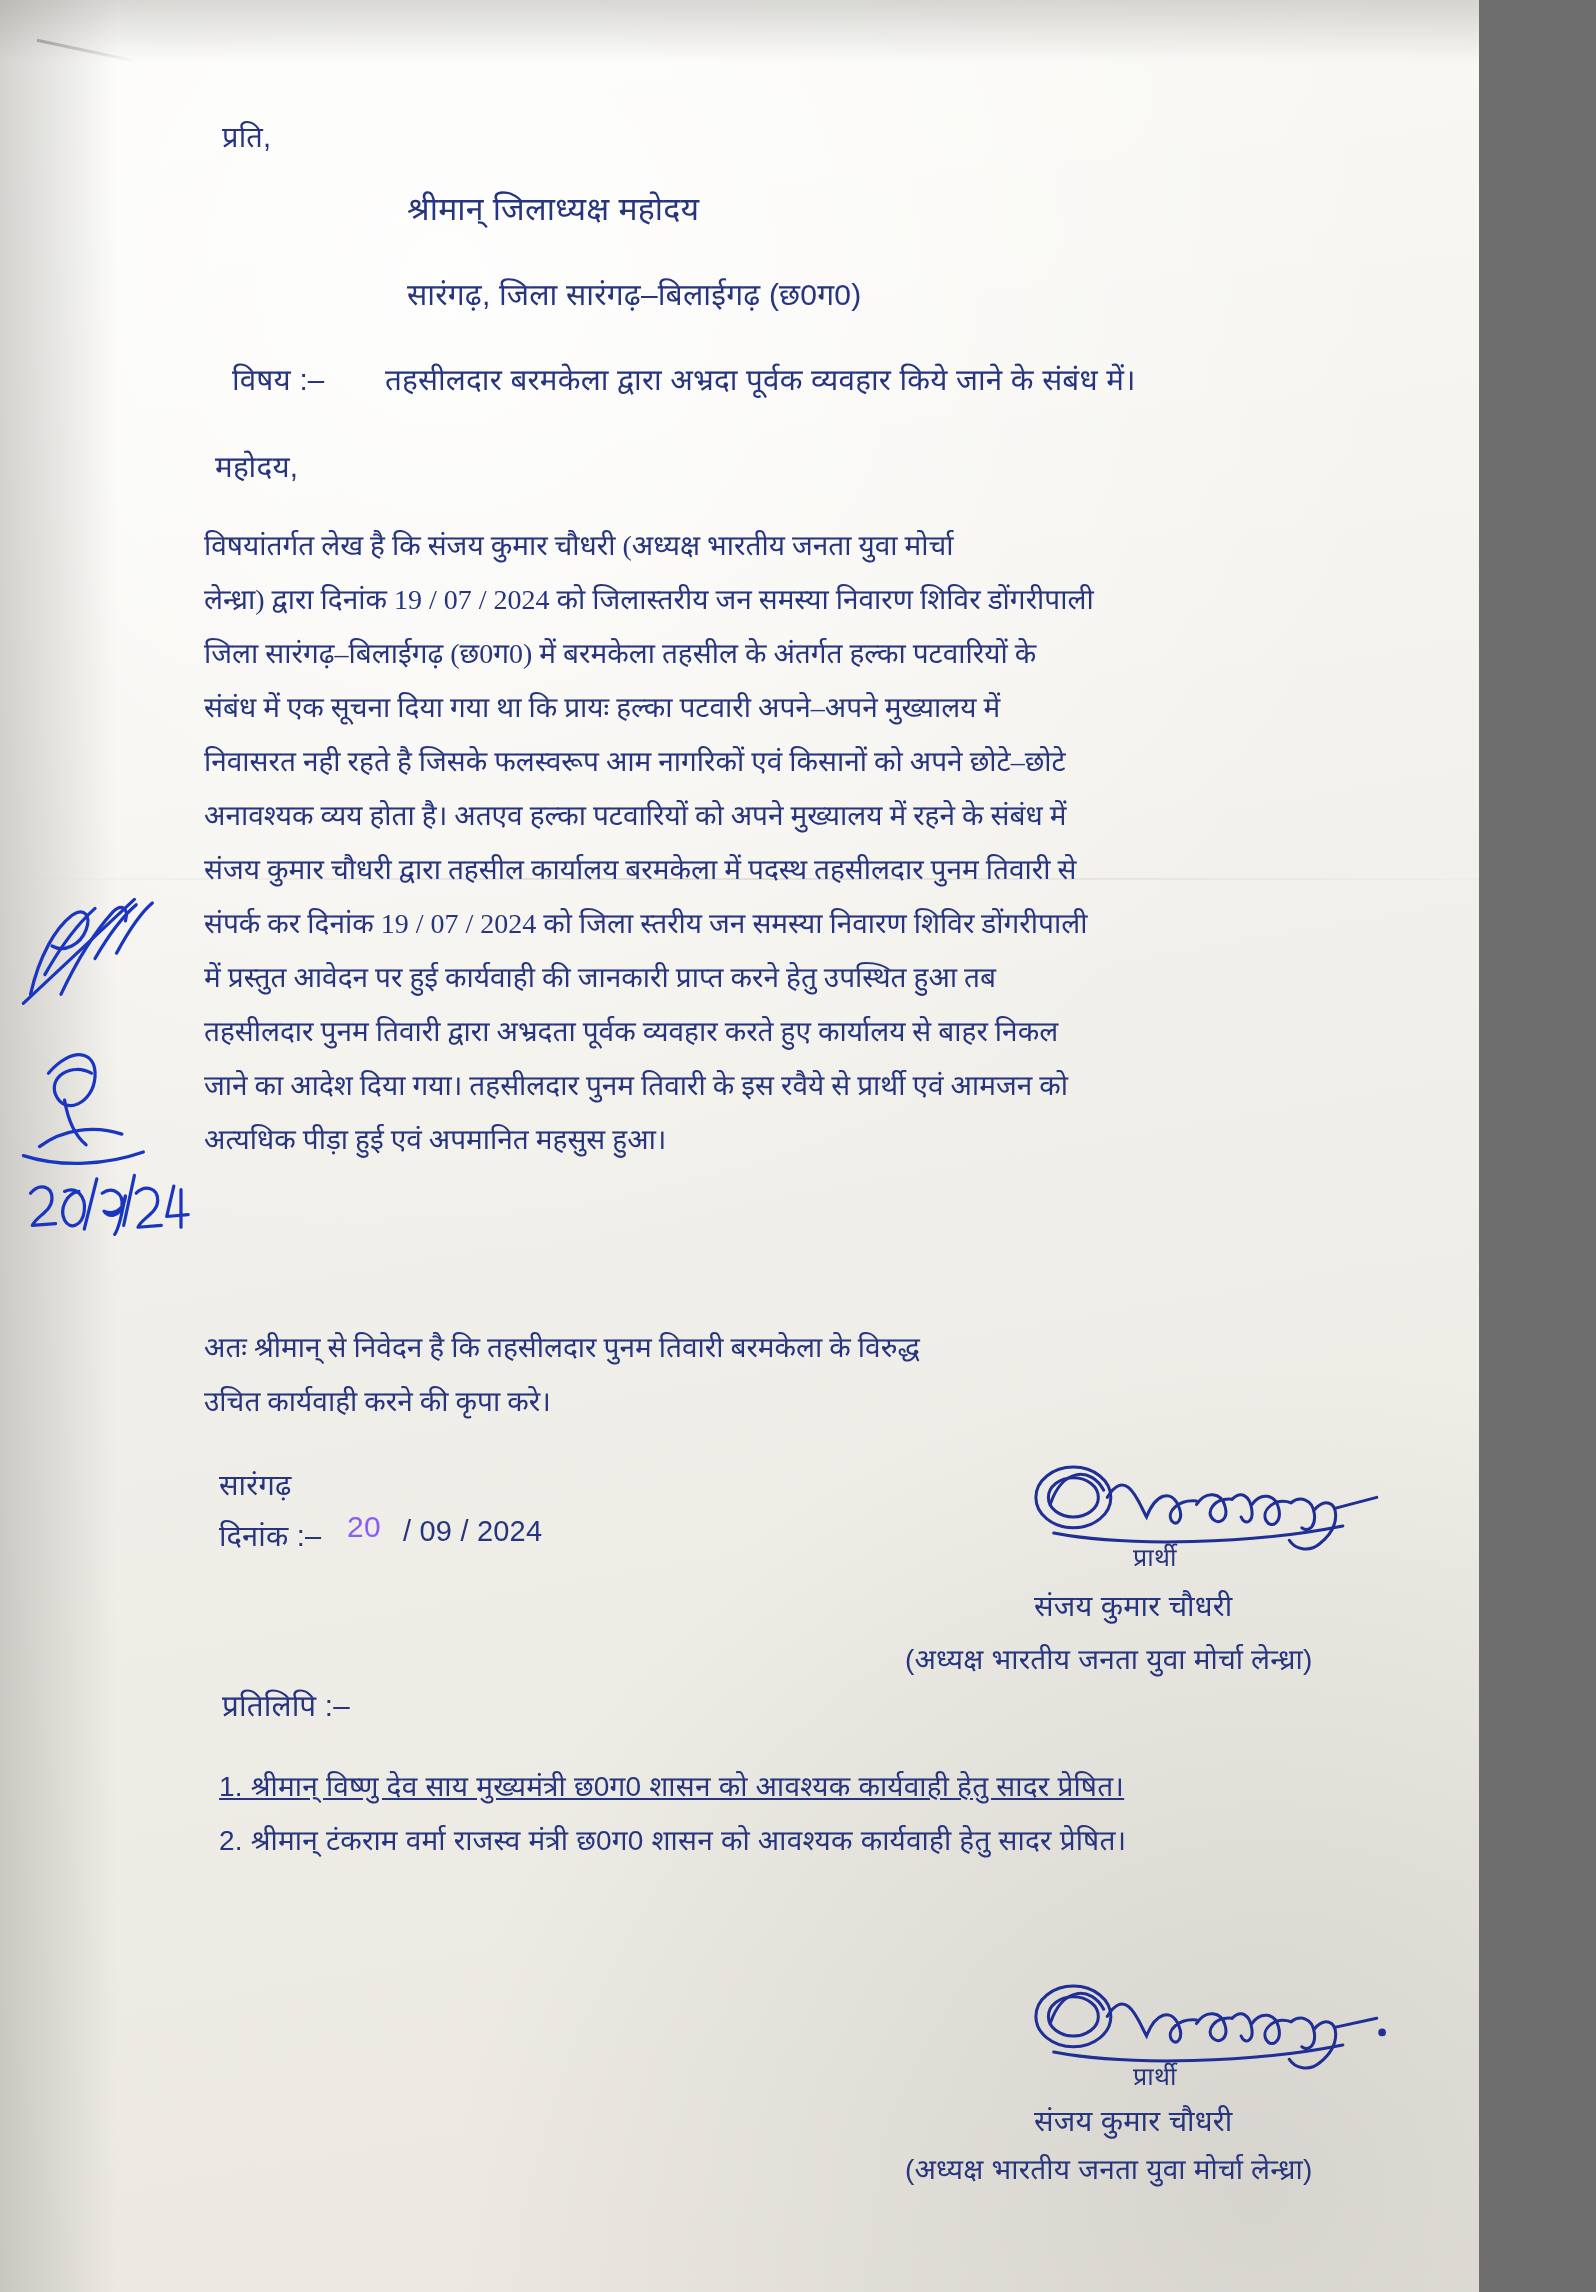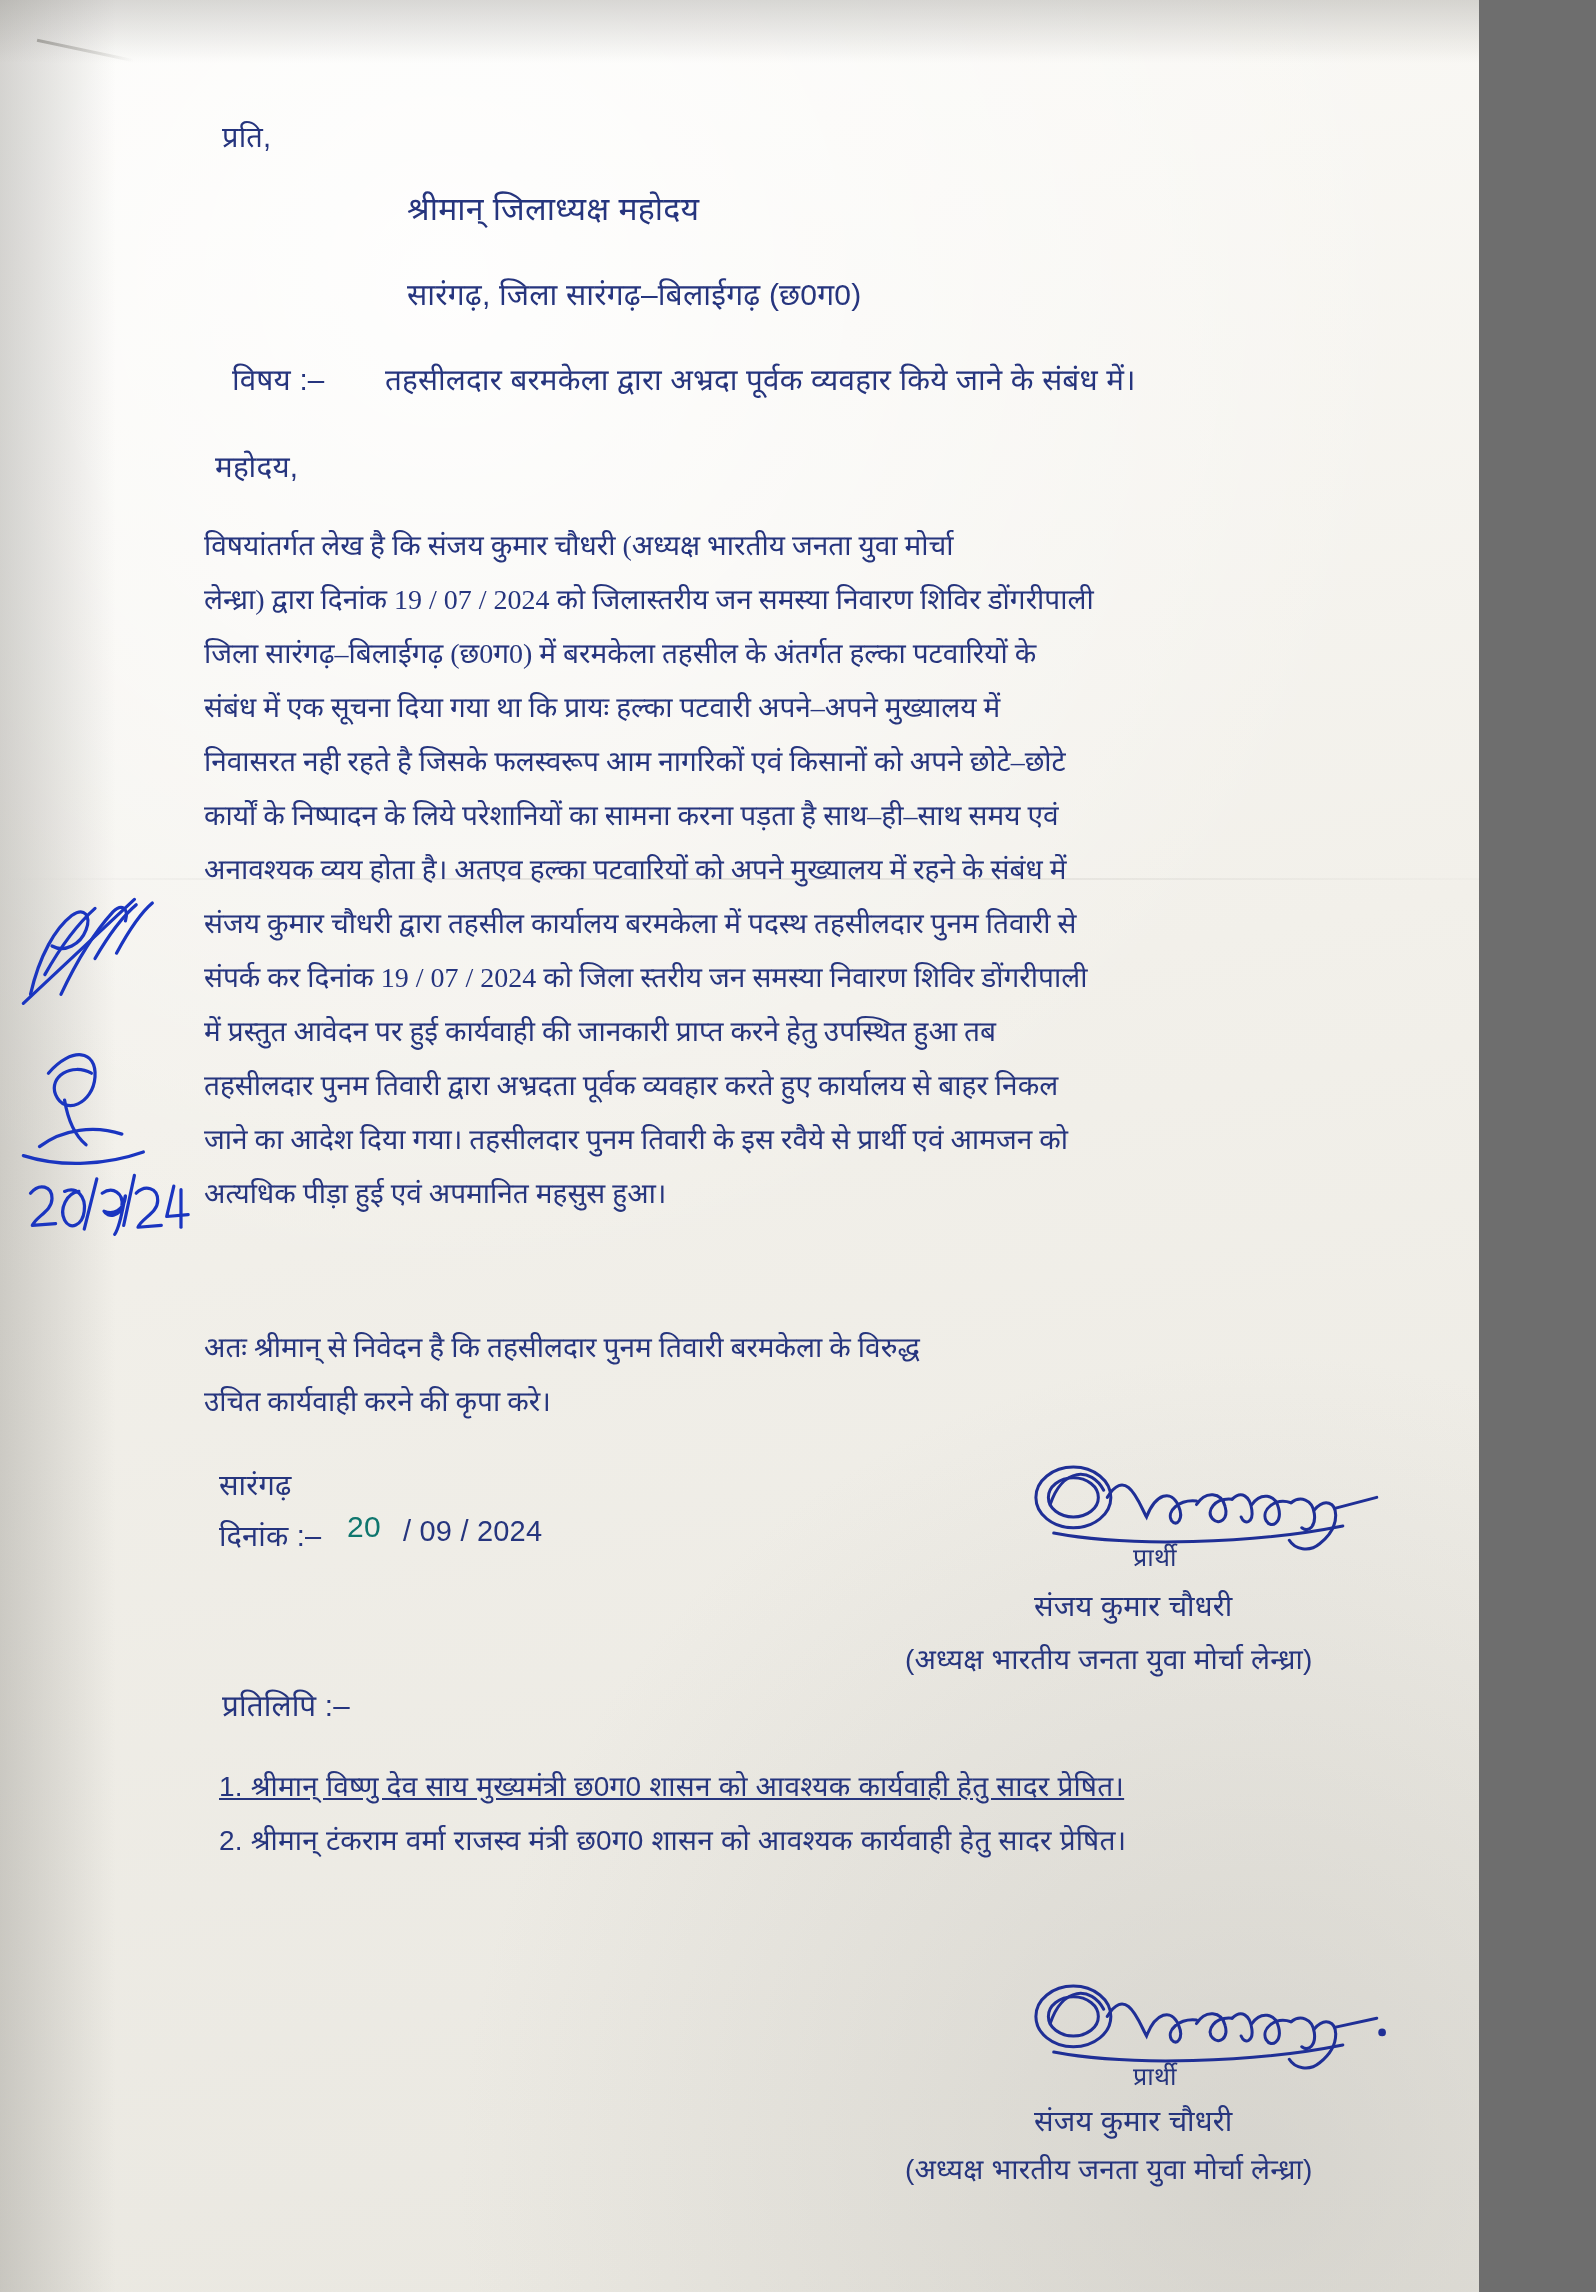--- a/index.html
+++ b/index.html
@@ -88,21 +88,21 @@
   .addr-2 { left: 407px; top: 186px;  font-size: 32px; }
   .addr-3 { left: 407px; top: 273px;  font-size: 30px; }
   .subj-label { left: 232px; top: 358px; font-size: 29.6px; }
   .subj-text  { left: 385px; top: 358px; font-size: 29.6px; }
   .salut { left: 215px; top: 445px; font-size: 29.6px; }
 
   .closing-line { font-size: 28px; }
 
   .sign-city   { left: 219px; top: 1464px; font-size: 29px; }
   .sign-date   { left: 219px; top: 1515px; font-size: 29px; }
-  .sign-date-val { left: 347px; top: 1510px; font-size: 30px; color:#0f766e; }
+  .sign-date-val { left: 347px; top: 1510px; font-size: 30px; color:#8b5cf6; }
 
   .applicant-label-1 { left: 1133px; top: 1539px; font-size: 25px; }
   .applicant-name-1  { left: 1034px; top: 1585px; font-size: 29px; }
   .applicant-desig-1 { left: 905px; top: 1639px; font-size: 28px; }
 
   .copy-label { left: 222px; top: 1684px; font-size: 29.6px; }
 
   .copy-item { font-size: 28px; }
   .ci1 { left: 219px; top: 1766px; text-decoration: underline; }
   .ci2 { left: 219px; top: 1820px; }
@@ -148,21 +148,20 @@
     <div class="ln subj-text">तहसीलदार बरमकेला द्वारा अभ्रदा पूर्वक व्यवहार किये जाने के संबंध में।</div>
 
     <div class="ln salut">महोदय,</div>
 
     <div class="body-block" style="top: 519px;">
       <span class="para-line">            विषयांतर्गत लेख है कि संजय कुमार चौधरी (अध्यक्ष भारतीय जनता युवा मोर्चा</span>
       <span class="para-line">लेन्ध्रा) द्वारा दिनांक 19 / 07 / 2024 को जिलास्तरीय जन समस्या निवारण शिविर डोंगरीपाली</span>
       <span class="para-line">जिला सारंगढ़–बिलाईगढ़ (छ0ग0) में बरमकेला तहसील के अंतर्गत हल्का पटवारियों के</span>
       <span class="para-line">संबंध में एक सूचना दिया गया था कि प्रायः हल्का पटवारी अपने–अपने मुख्यालय में</span>
       <span class="para-line">निवासरत नही रहते है जिसके फलस्वरूप आम नागरिकों एवं किसानों को अपने छोटे–छोटे</span>
-      <span class="para-line">कार्यों के निष्पादन के लिये परेशानियों का सामना करना पड़ता है साथ–ही–साथ समय एवं</span>
       <span class="para-line">अनावश्यक व्यय होता है। अतएव हल्का पटवारियों को अपने मुख्यालय में रहने के संबंध में</span>
       <span class="para-line">संजय कुमार चौधरी द्वारा तहसील कार्यालय बरमकेला में पदस्थ तहसीलदार पुनम तिवारी से</span>
       <span class="para-line">संपर्क कर दिनांक 19 / 07 / 2024 को जिला स्तरीय जन समस्या निवारण शिविर डोंगरीपाली</span>
       <span class="para-line">में प्रस्तुत आवेदन पर हुई कार्यवाही की जानकारी प्राप्त करने हेतु उपस्थित हुआ तब</span>
       <span class="para-line">तहसीलदार पुनम तिवारी द्वारा अभ्रदता पूर्वक व्यवहार करते हुए कार्यालय से बाहर निकल</span>
       <span class="para-line">जाने का आदेश दिया गया। तहसीलदार पुनम तिवारी के इस रवैये से प्रार्थी एवं आमजन को</span>
       <span class="para-line">अत्यधिक पीड़ा हुई एवं अपमानित महसुस हुआ।</span>
     </div>
 
     <div class="body-block" style="top: 1321px;">

